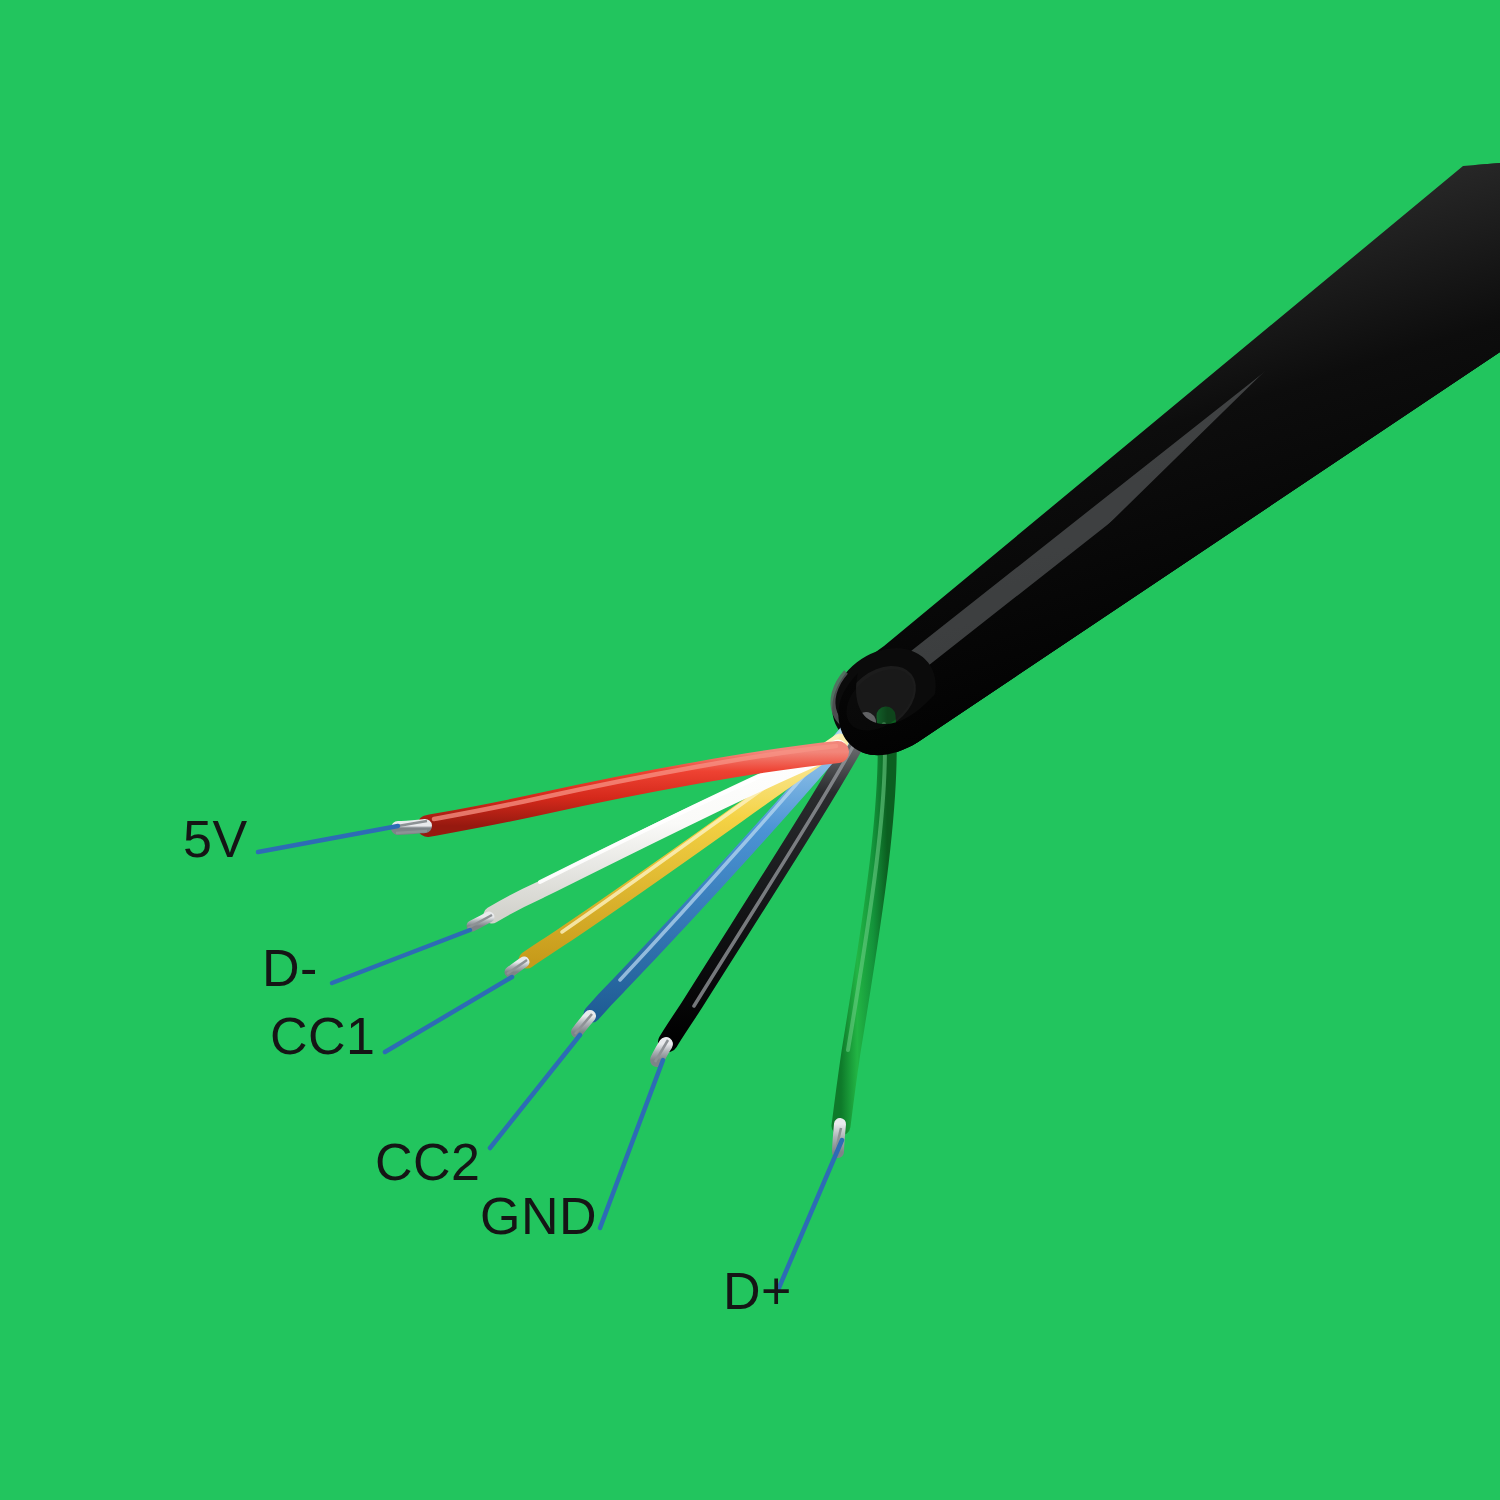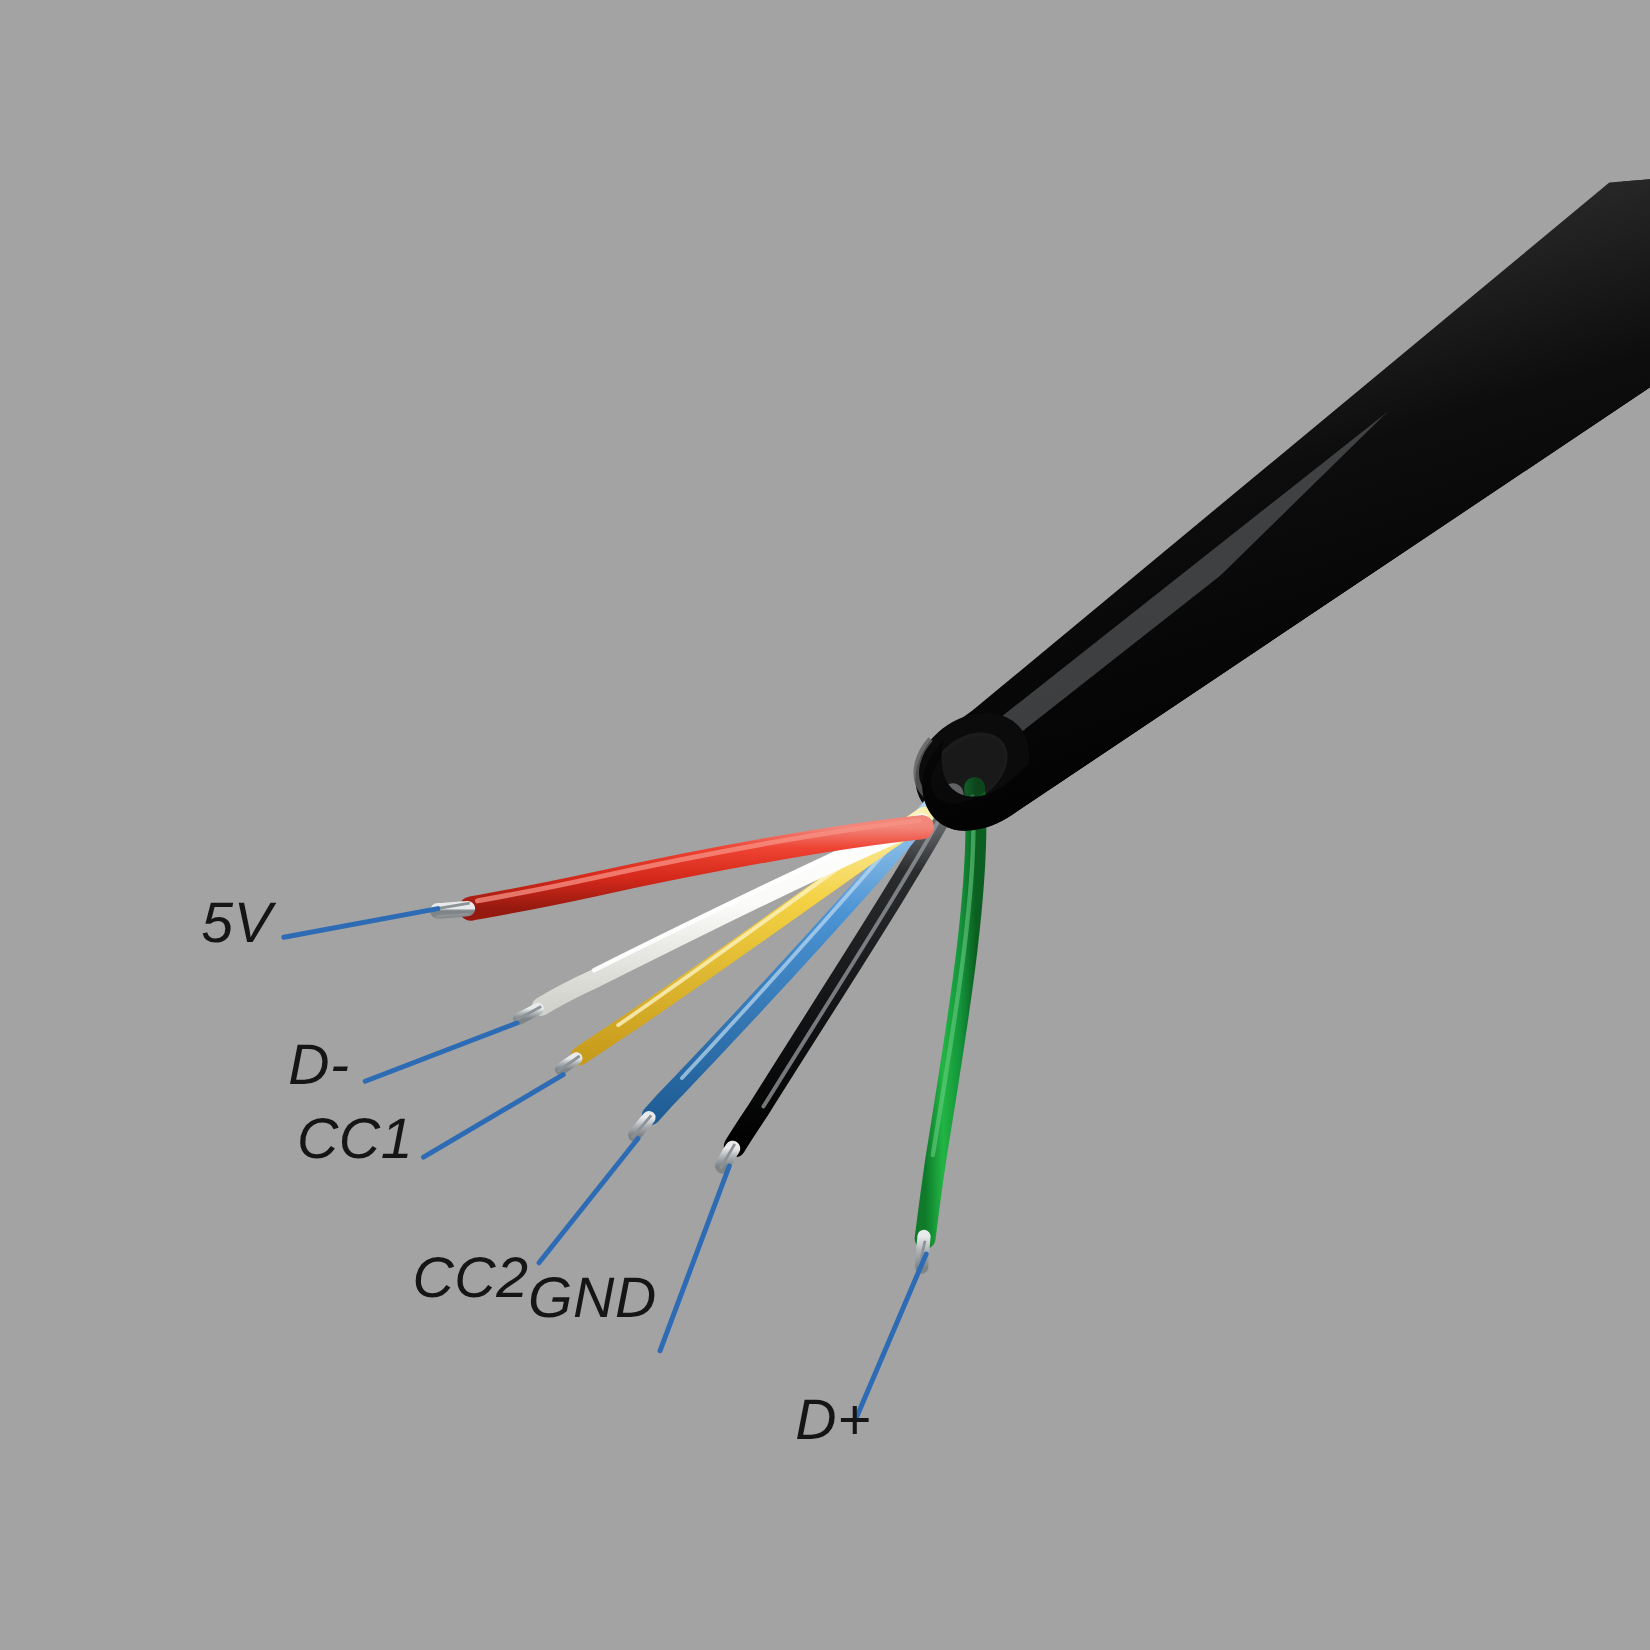--- a/index.html
+++ b/index.html
@@ -4,24 +4,23 @@
 <style>
   html, body {
     margin: 0;
     padding: 0;
     background: #ffffff;
   }
   #stage {
     position: relative;
     width: 1500px;
     height: 1500px;
-    background: #a3a3a3;
+    background: #22c55e;
     overflow: hidden;
     font-family: "Liberation Sans", sans-serif;
-    font-style: italic;
   }
   #diagram {
     position: absolute;
     left: 0;
     top: 0;
     width: 1500px;
     height: 1500px;
   }
   .label-text {
     position: absolute;
@@ -172,17 +171,17 @@
   </svg>
 
   <div class="label-text" style="left:183px; top:813px;">5V</div>
 
   <div class="label-text" style="left:262px; top:942px;">D-</div>
 
   <div class="label-text" style="left:270px; top:1010px;text-align:center;">CC1</div>
 
   <div class="label-text" style="left:375px; top:1136px;">CC2</div>
 
-  <div class="label-text" style="left:480px; top:1154px;">GND</div>
+  <div class="label-text" style="left:480px; top:1190px;">GND</div>
 
   <div class="label-text" style="left:723px; top:1265px;">D+</div>
 
 </div>
 
 </body></html>

